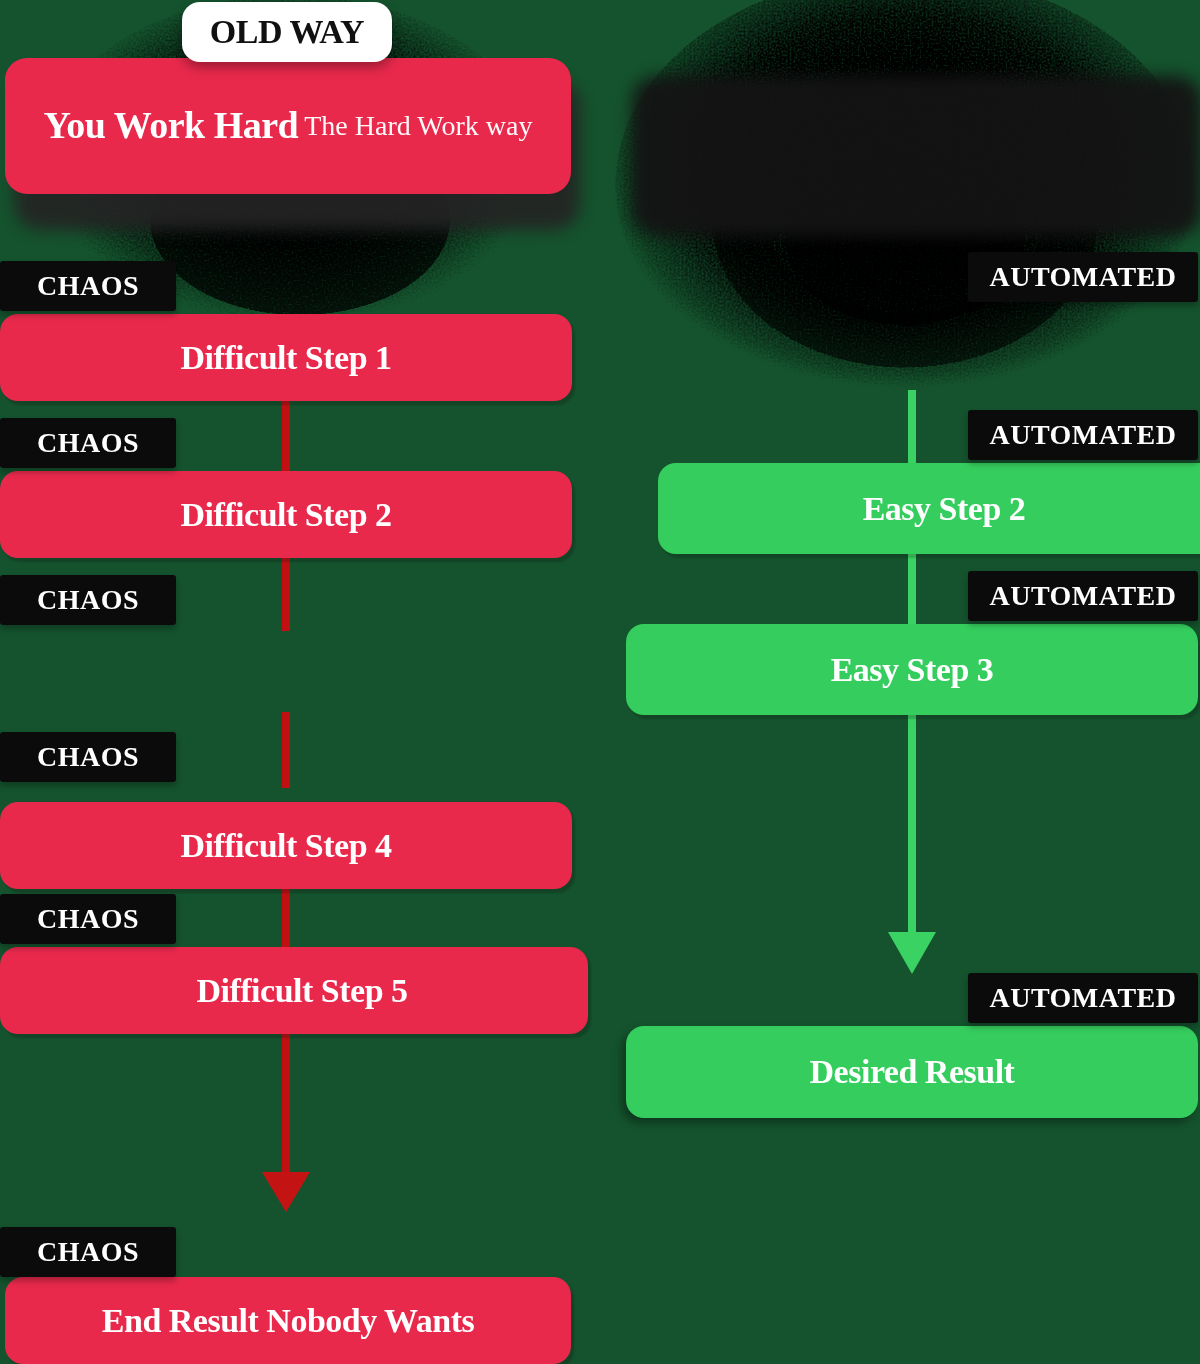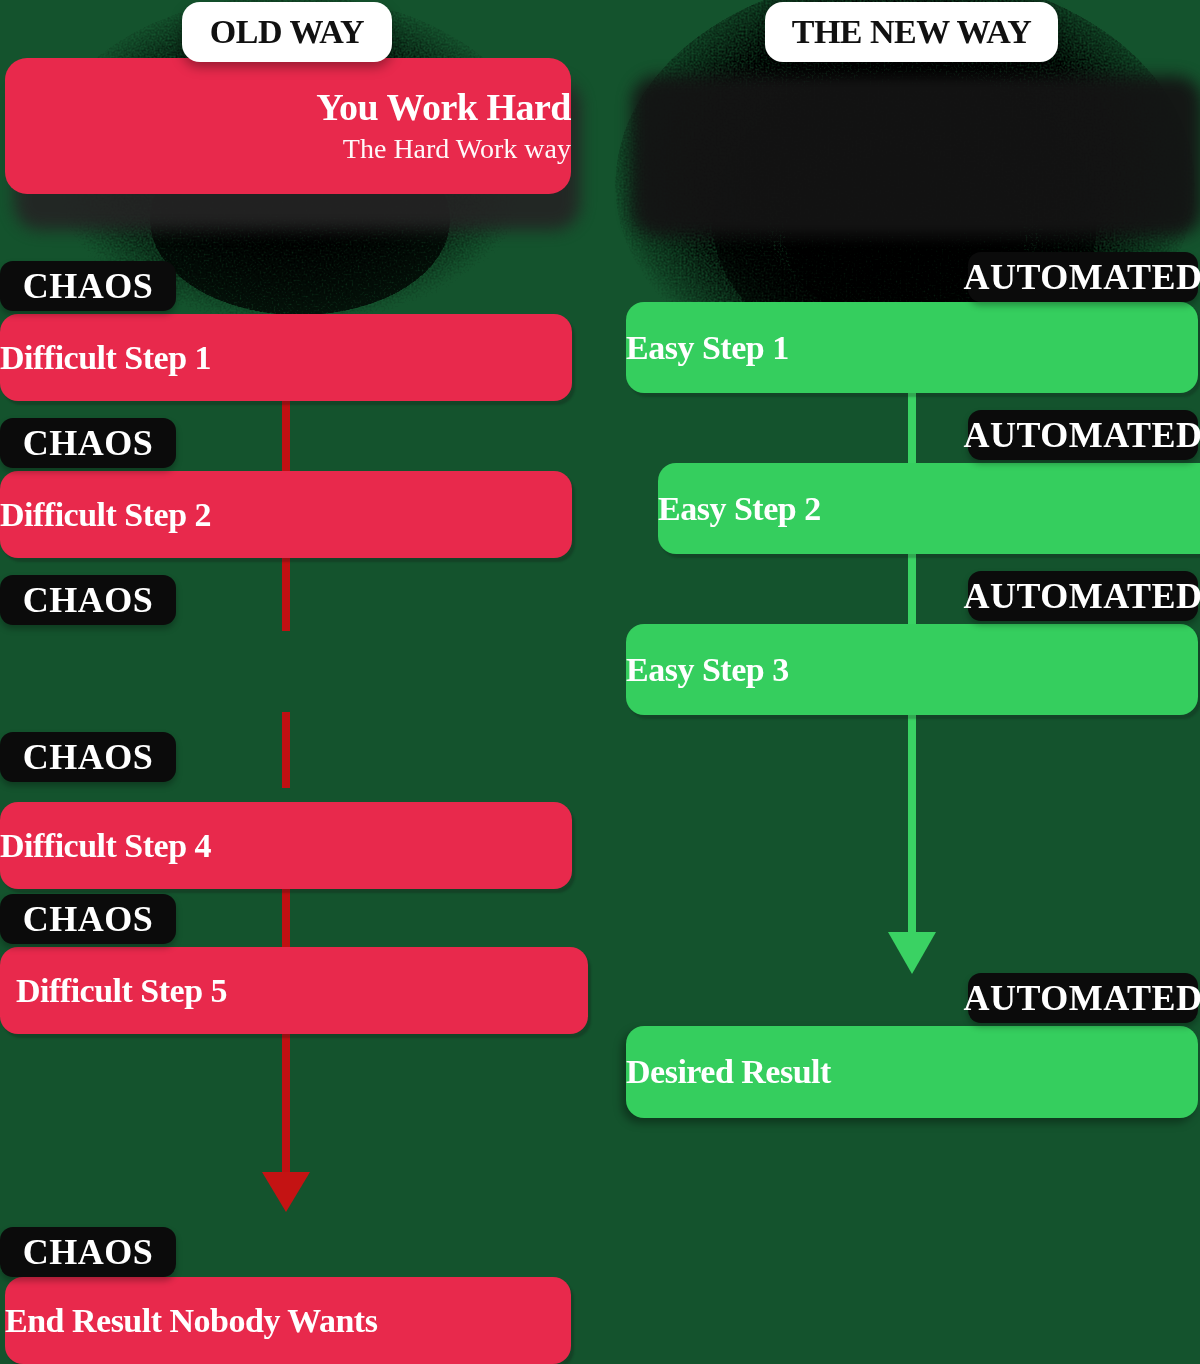--- a/index.html
+++ b/index.html
@@ -23,39 +23,39 @@
   .pill{
     position:absolute;z-index:6;
     background:#FFFFFF;border-radius:18px;
     display:flex;align-items:center;justify-content:center;
     font-weight:800;font-size:34px;letter-spacing:-0.5px;color:#111111;
     box-shadow:0 5px 12px rgba(0,0,0,0.35);
   }
   
   .header-box{
     position:absolute;z-index:5;border-radius:22px;
-    display:flex;flex-direction:column;align-items:flex-end;justify-content:center;
+    display:flex;flex-direction:row;align-items:center;justify-content:center;
     gap:6px;color:#FFFFFF;text-align:center;
   }
   .header-box.red{background:#E8294C;}
   .header-box.green{background:#35CE5E;}
   .header-title{font-size:38px;font-weight:800;letter-spacing:-0.5px;line-height:1.05;}
   .header-subtitle{font-size:28px;font-weight:400;opacity:.97;line-height:1.05;}
   
   .badge{
     position:absolute;z-index:5;
-    background:#0B0B0B;border-radius:13px;
+    background:#0B0B0B;border-radius:3px;
     display:flex;align-items:center;justify-content:center;
-    color:#FFFFFF;font-weight:800;font-size:36px;letter-spacing:.5px;
+    color:#FFFFFF;font-weight:800;font-size:28px;letter-spacing:.5px;
     box-shadow:0 4px 6px rgba(0,0,0,0.28);
   }
   
   .step-box{
     position:absolute;z-index:4;border-radius:18px;
-    display:flex;align-items:center;justify-content:flex-start;
+    display:flex;align-items:center;justify-content:center;
     color:#FFFFFF;font-weight:800;font-size:34px;letter-spacing:-0.5px;
     text-align:center;
   }
   .step-box.red{background:#E8294C;box-shadow:3px 4px 2px rgba(20,20,20,0.25);}
   .step-box.green{background:#35CE5E;box-shadow:3px 4px 2px rgba(20,20,20,0.22);}
   .step-box.result-green{box-shadow:-4px 5px 8px rgba(0,0,0,0.35);}
   
   .vline{position:absolute;z-index:3;width:8px;}
   .vline.red{background:#C01012;}
   .vline.green{background:#3AD263;}
@@ -161,30 +161,24 @@
   </div>
   <div class="step-box red" style="left:5px;top:1277px;width:566px;height:87px;">
     <span>End Result Nobody Wants</span>
   </div>
 
   <div class="vline green" style="left:908px;top:390px;height:76px;"></div>
   <div class="vline green" style="left:908px;top:551px;height:76px;"></div>
   <div class="vline green" style="left:908px;top:712px;height:223px;"></div>
   <div class="arrowhead green" style="left:888px;top:932px;"></div>
 
-  <div class="pill" style="left:765px;top:2px;width:293px;height:60px;">
-    <span>THE NEW WAY</span>
-  </div>
 
 
   <div class="badge" style="left:968px;top:252px;width:230px;height:50px;">
     <span>AUTOMATED</span>
-  </div>
-  <div class="step-box green" style="left:626px;top:302px;width:572px;height:91px;">
-    <span>Easy Step 1</span>
   </div>
 
   <div class="badge" style="left:968px;top:410px;width:230px;height:50px;">
     <span>AUTOMATED</span>
   </div>
   <div class="step-box green" style="left:626px;top:463px;width:572px;height:91px;margin-left:32px;">
     <span>Easy Step 2</span>
   </div>
 
   <div class="badge" style="left:968px;top:571px;width:230px;height:50px;">

